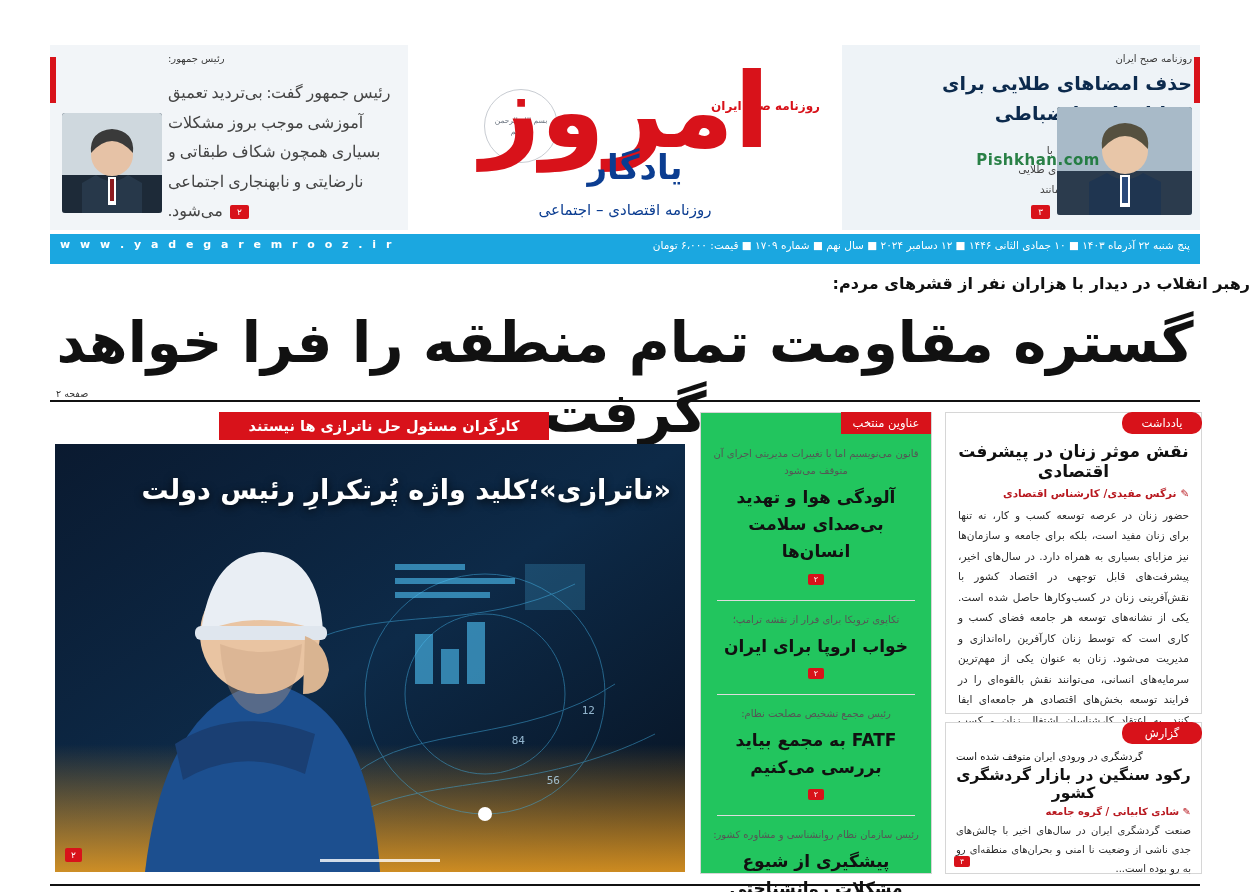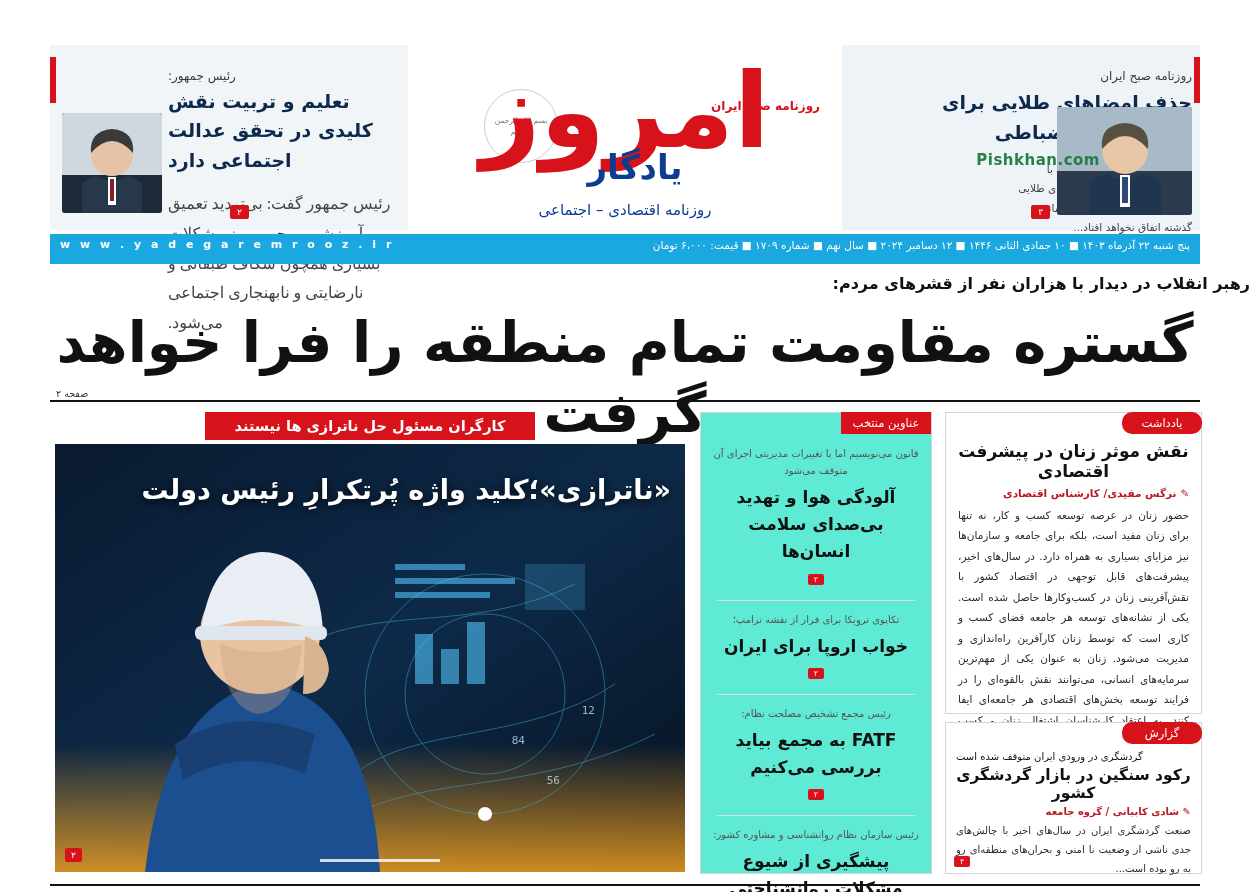--- a/index.html
+++ b/index.html
@@ -15,21 +15,21 @@
 
   
   .masthead{position:absolute;left:50px;top:45px;width:1150px;height:185px;}
   .mh-left-panel{position:absolute;left:0;top:0;width:358px;height:185px;background:#f2f5f8;}
   .mh-right-panel{position:absolute;right:0;top:0;width:358px;height:185px;background:#eef3f7;}
   .mh-center{position:absolute;left:358px;top:0;width:434px;height:185px;background:#ffffff;}
 
   .redbar-left{position:absolute;left:0;top:12px;width:6px;height:46px;background:#d8121a;}
   .redbar-right{position:absolute;right:0;top:12px;width:6px;height:46px;background:#d8121a;}
 
-  .kicker{font-size:12px;color:#3a3a3a;text-align:left;margin-top:16px;}
+  .kicker{font-size:10px;color:#3a3a3a;text-align:left;}
   .mh-left-text{position:absolute;left:118px;top:8px;width:232px;text-align:left;}
   .mh-left-text .kicker{margin-bottom:4px;}
   .mh-left-text h2{margin:0;font-size:19px;line-height:1.55;font-weight:bold;color:#0c2a4d;}
   .mh-left-text p{margin:14px 0 0;font-size:16px;line-height:1.85;color:#444;font-family:Liberation Serif, serif;}
   .mh-photo-left{position:absolute;left:12px;top:68px;width:100px;height:100px;border-radius:3px;overflow:hidden;background:#20303f;}
   .mh-badge{position:absolute;left:180px;top:160px;background:#d8121a;color:#fff;font-size:9px;padding:2px 7px;border-radius:2px;}
 
   .mh-right-text{position:absolute;right:8px;top:8px;width:300px;text-align:right;}
   .mh-right-text .kicker{text-align:right;margin-bottom:4px;}
   .mh-right-text h2{margin:0;font-size:19px;line-height:1.6;font-weight:bold;color:#0c2a4d;}
@@ -56,27 +56,27 @@
   .strip .dateline{position:absolute;right:10px;top:5px;color:#fff;font-size:10.5px;}
 
   
   .lead-kicker{position:absolute;left:0;top:274px;width:1250px;text-align:right;font-size:16px;font-weight:bold;color:#111;}
   .lead-title{position:absolute;left:0;top:308px;width:1250px;text-align:center;font-size:56px;font-weight:bold;color:#111;letter-spacing:-1px;line-height:1.25;}
   .rule{position:absolute;left:50px;top:400px;width:1150px;height:2px;background:#111;}
   .pagemark{position:absolute;left:56px;top:388px;font-size:9.5px;color:#333;}
 
   
   .photo-block{position:absolute;left:55px;top:412px;width:630px;height:460px;}
-  .photo-head{position:absolute;right:150px;top:0;width:330px;height:28px;background:#d8121a;color:#fff;font-size:14.5px;font-weight:bold;display:flex;align-items:center;justify-content:center;}
+  .photo-head{position:absolute;right:136px;top:0;width:330px;height:28px;background:#d8121a;color:#fff;font-size:14.5px;font-weight:bold;display:flex;align-items:center;justify-content:center;}
   .photo{position:absolute;left:0;top:32px;width:630px;height:428px;overflow:hidden;background:#0a1830;}
   .photo-caption{position:absolute;right:14px;top:62px;font-size:27px;font-weight:bold;color:#fff;text-shadow:0 2px 8px rgba(0,0,0,.8);}
   .photo-badge{position:absolute;left:10px;bottom:10px;background:#d8121a;color:#fff;font-size:9px;padding:2px 6px;border-radius:2px;}
 
   
-  .center-col{position:absolute;left:700px;top:412px;width:230px;height:460px;border:1px solid #d6d6d6;background:#5eead4;}
+  .center-col{position:absolute;left:700px;top:412px;width:230px;height:460px;border:1px solid #d6d6d6;background:#22c55e;}
   .col-head{position:absolute;right:0;top:-1px;width:90px;height:22px;background:#d8121a;color:#fff;font-size:11.5px;display:flex;align-items:center;justify-content:center;}
   .c-item{padding:10px 12px 4px;text-align:center;}
   .c-item .ck{font-size:10px;color:#555;line-height:1.7;margin-bottom:5px;}
   .c-item h3{margin:0;font-size:17px;font-weight:bold;line-height:1.6;color:#111;}
   .c-sep{height:1px;background:#ddd;margin:10px 16px 0;}
   .mini-badge{display:inline-block;background:#d8121a;color:#fff;font-size:8px;padding:1px 6px;border-radius:2px;margin-top:8px;}
 
   
   .right-col{position:absolute;left:945px;top:412px;width:255px;height:300px;border:1px solid #d6d6d6;background:#fff;}
   .right-col2{position:absolute;left:945px;top:722px;width:255px;height:150px;border:1px solid #d6d6d6;background:#fff;}
@@ -102,21 +102,20 @@
   <div class="masthead">
     <div class="mh-left-panel"></div>
     <div class="mh-right-panel"></div>
     <div class="mh-center"></div>
 
     <div class="redbar-left"></div>
     <div class="redbar-right"></div>
 
     <div class="mh-left-text">
       <div class="kicker">رئیس جمهور:</div>
-      <h2>تعلیم و تربیت نقش کلیدی در تحقق عدالت اجتماعی دارد</h2>
       <p>رئیس جمهور گفت: بی‌تردید تعمیق آموزشی موجب بروز مشکلات بسیاری همچون شکاف طبقاتی و نارضایتی و نابهنجاری اجتماعی می‌شود.</p>
     </div>
     <div class="mh-photo-left">
       <svg width="100" height="100" viewBox="0 0 100 100">
         <rect width="100" height="100" fill="#cfd8de"></rect>
         <rect y="62" width="100" height="38" fill="#1d2a38"></rect>
         <circle cx="50" cy="42" r="21" fill="#e6c2a6"></circle>
         <path d="M29 40 q21 -24 42 0 q2 -22 -21 -24 q-23 2 -21 24z" fill="#3a3a3a"></path>
         <path d="M34 62 q16 12 32 0 l14 8 v30 h-60 v-30z" fill="#27384a"></path>
         <rect x="46" y="64" width="8" height="28" fill="#ffffff"></rect>

